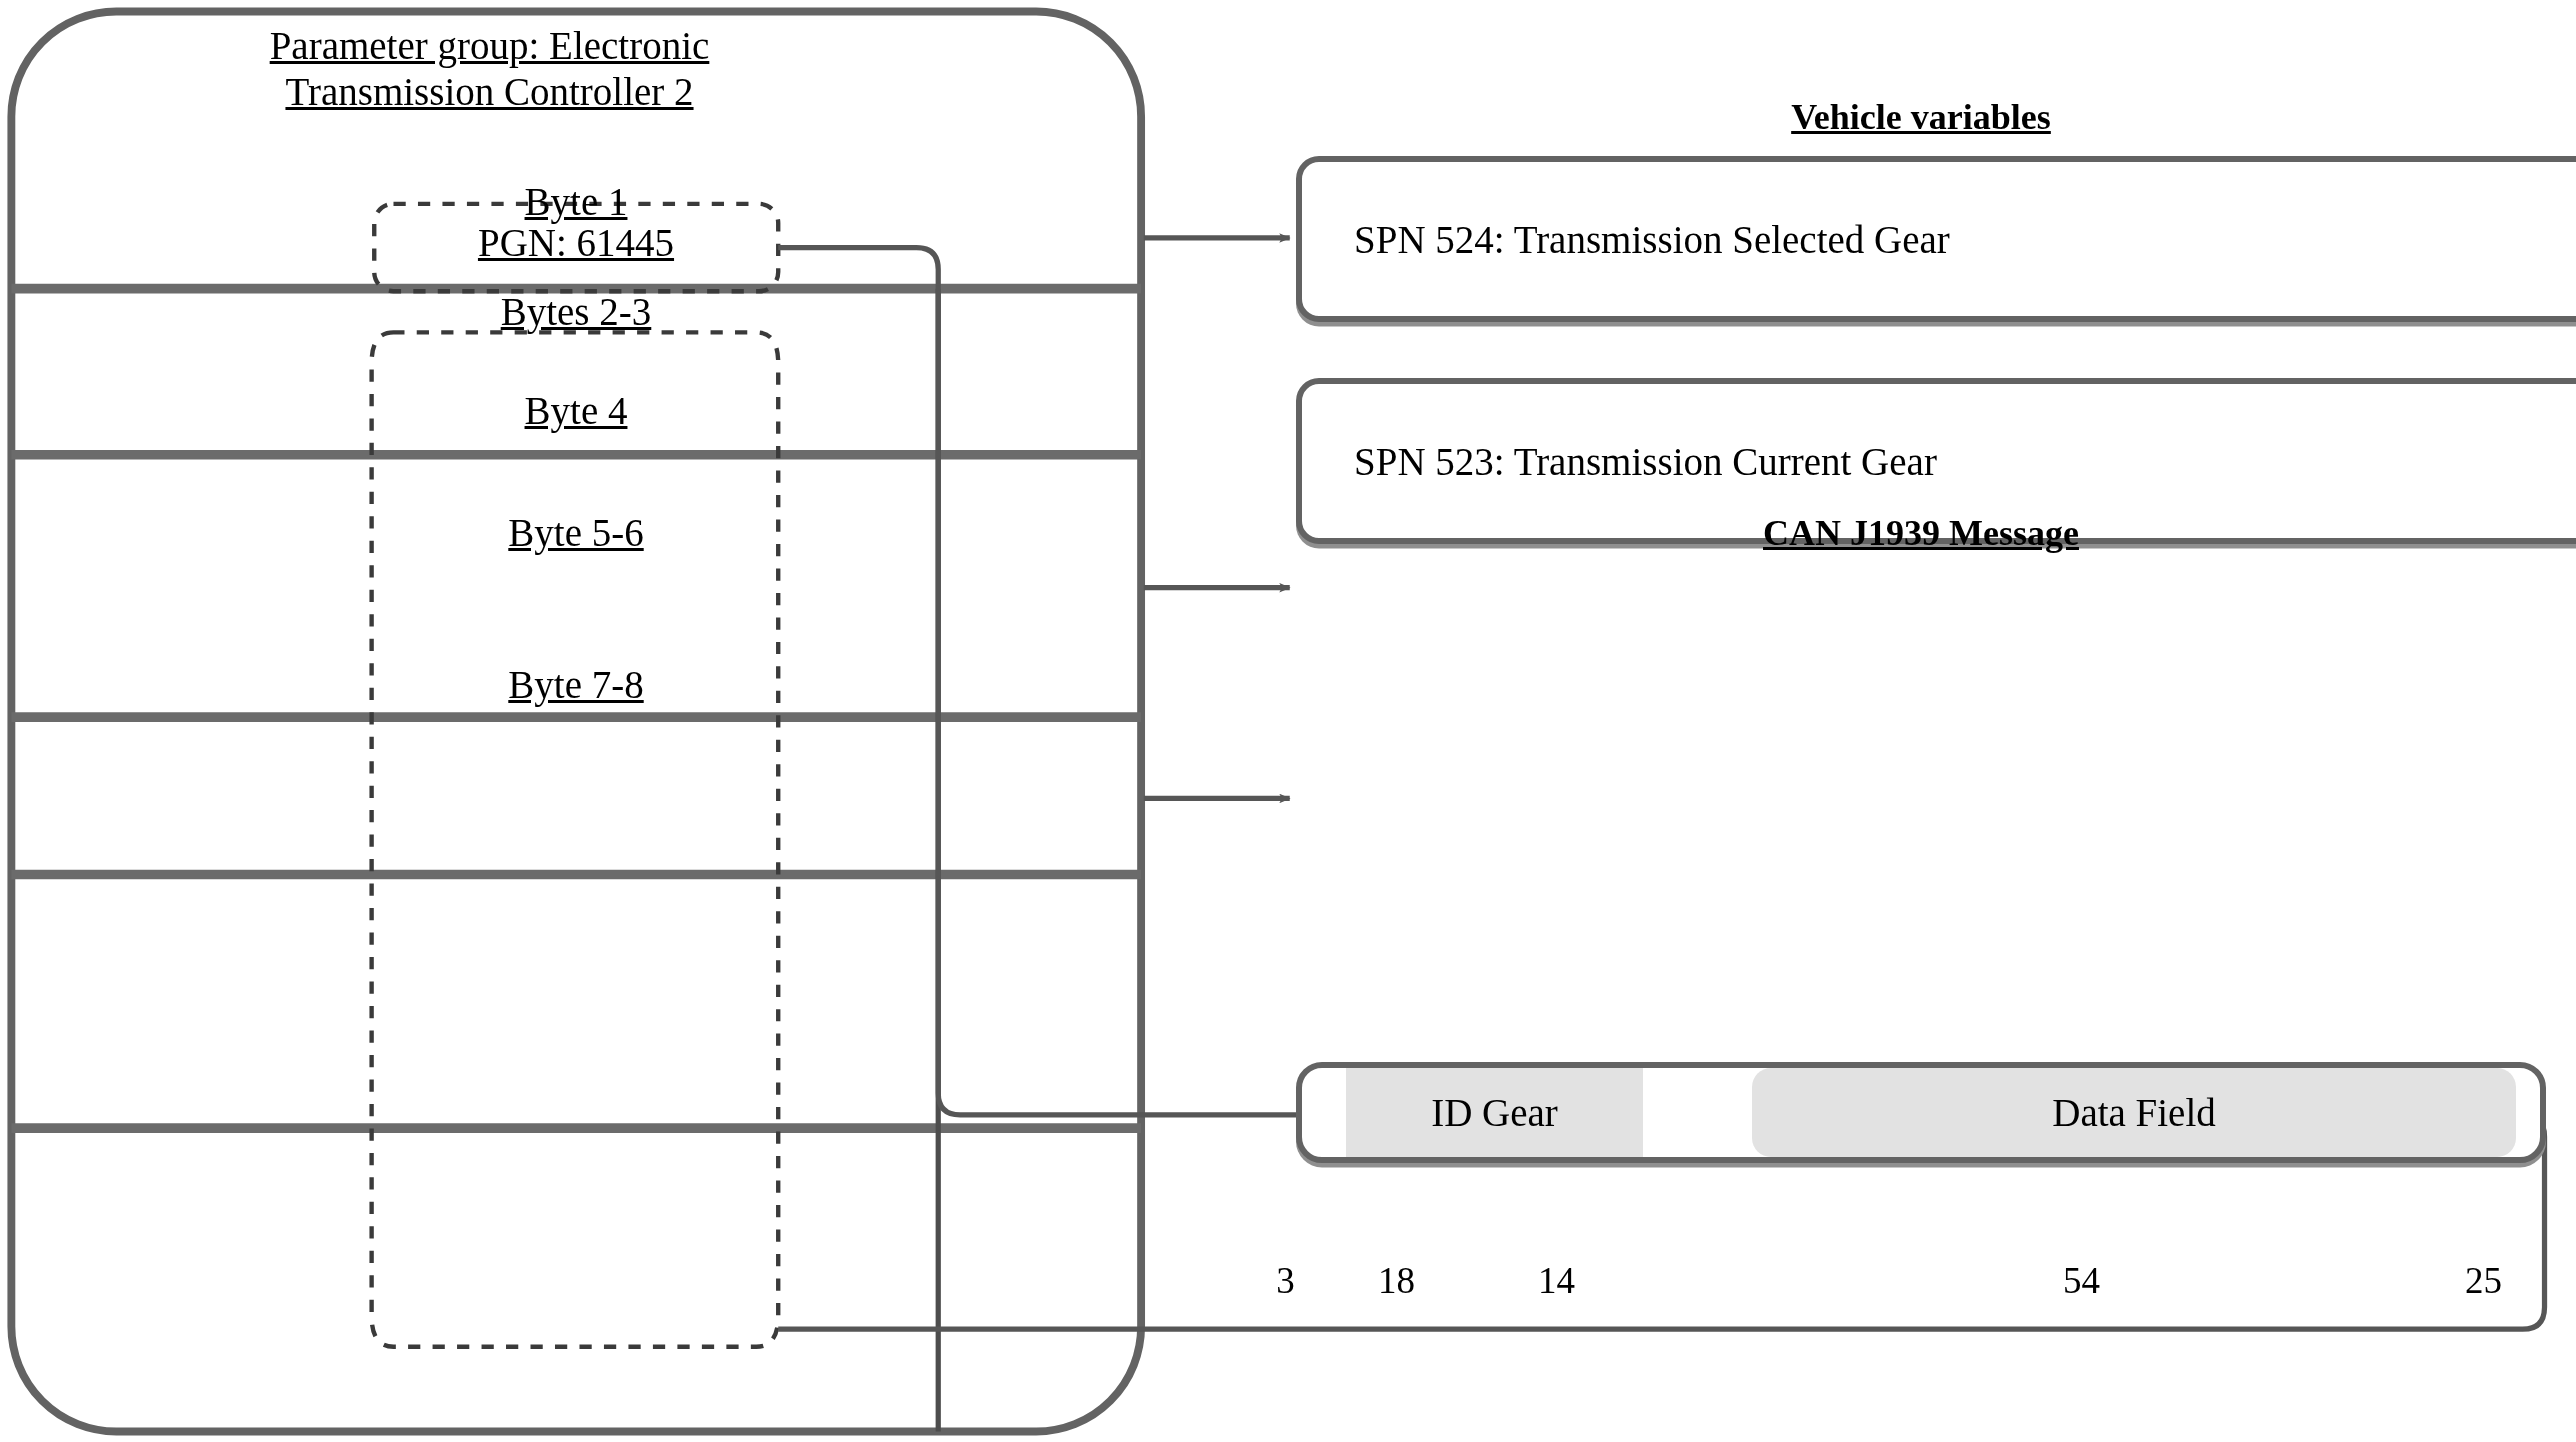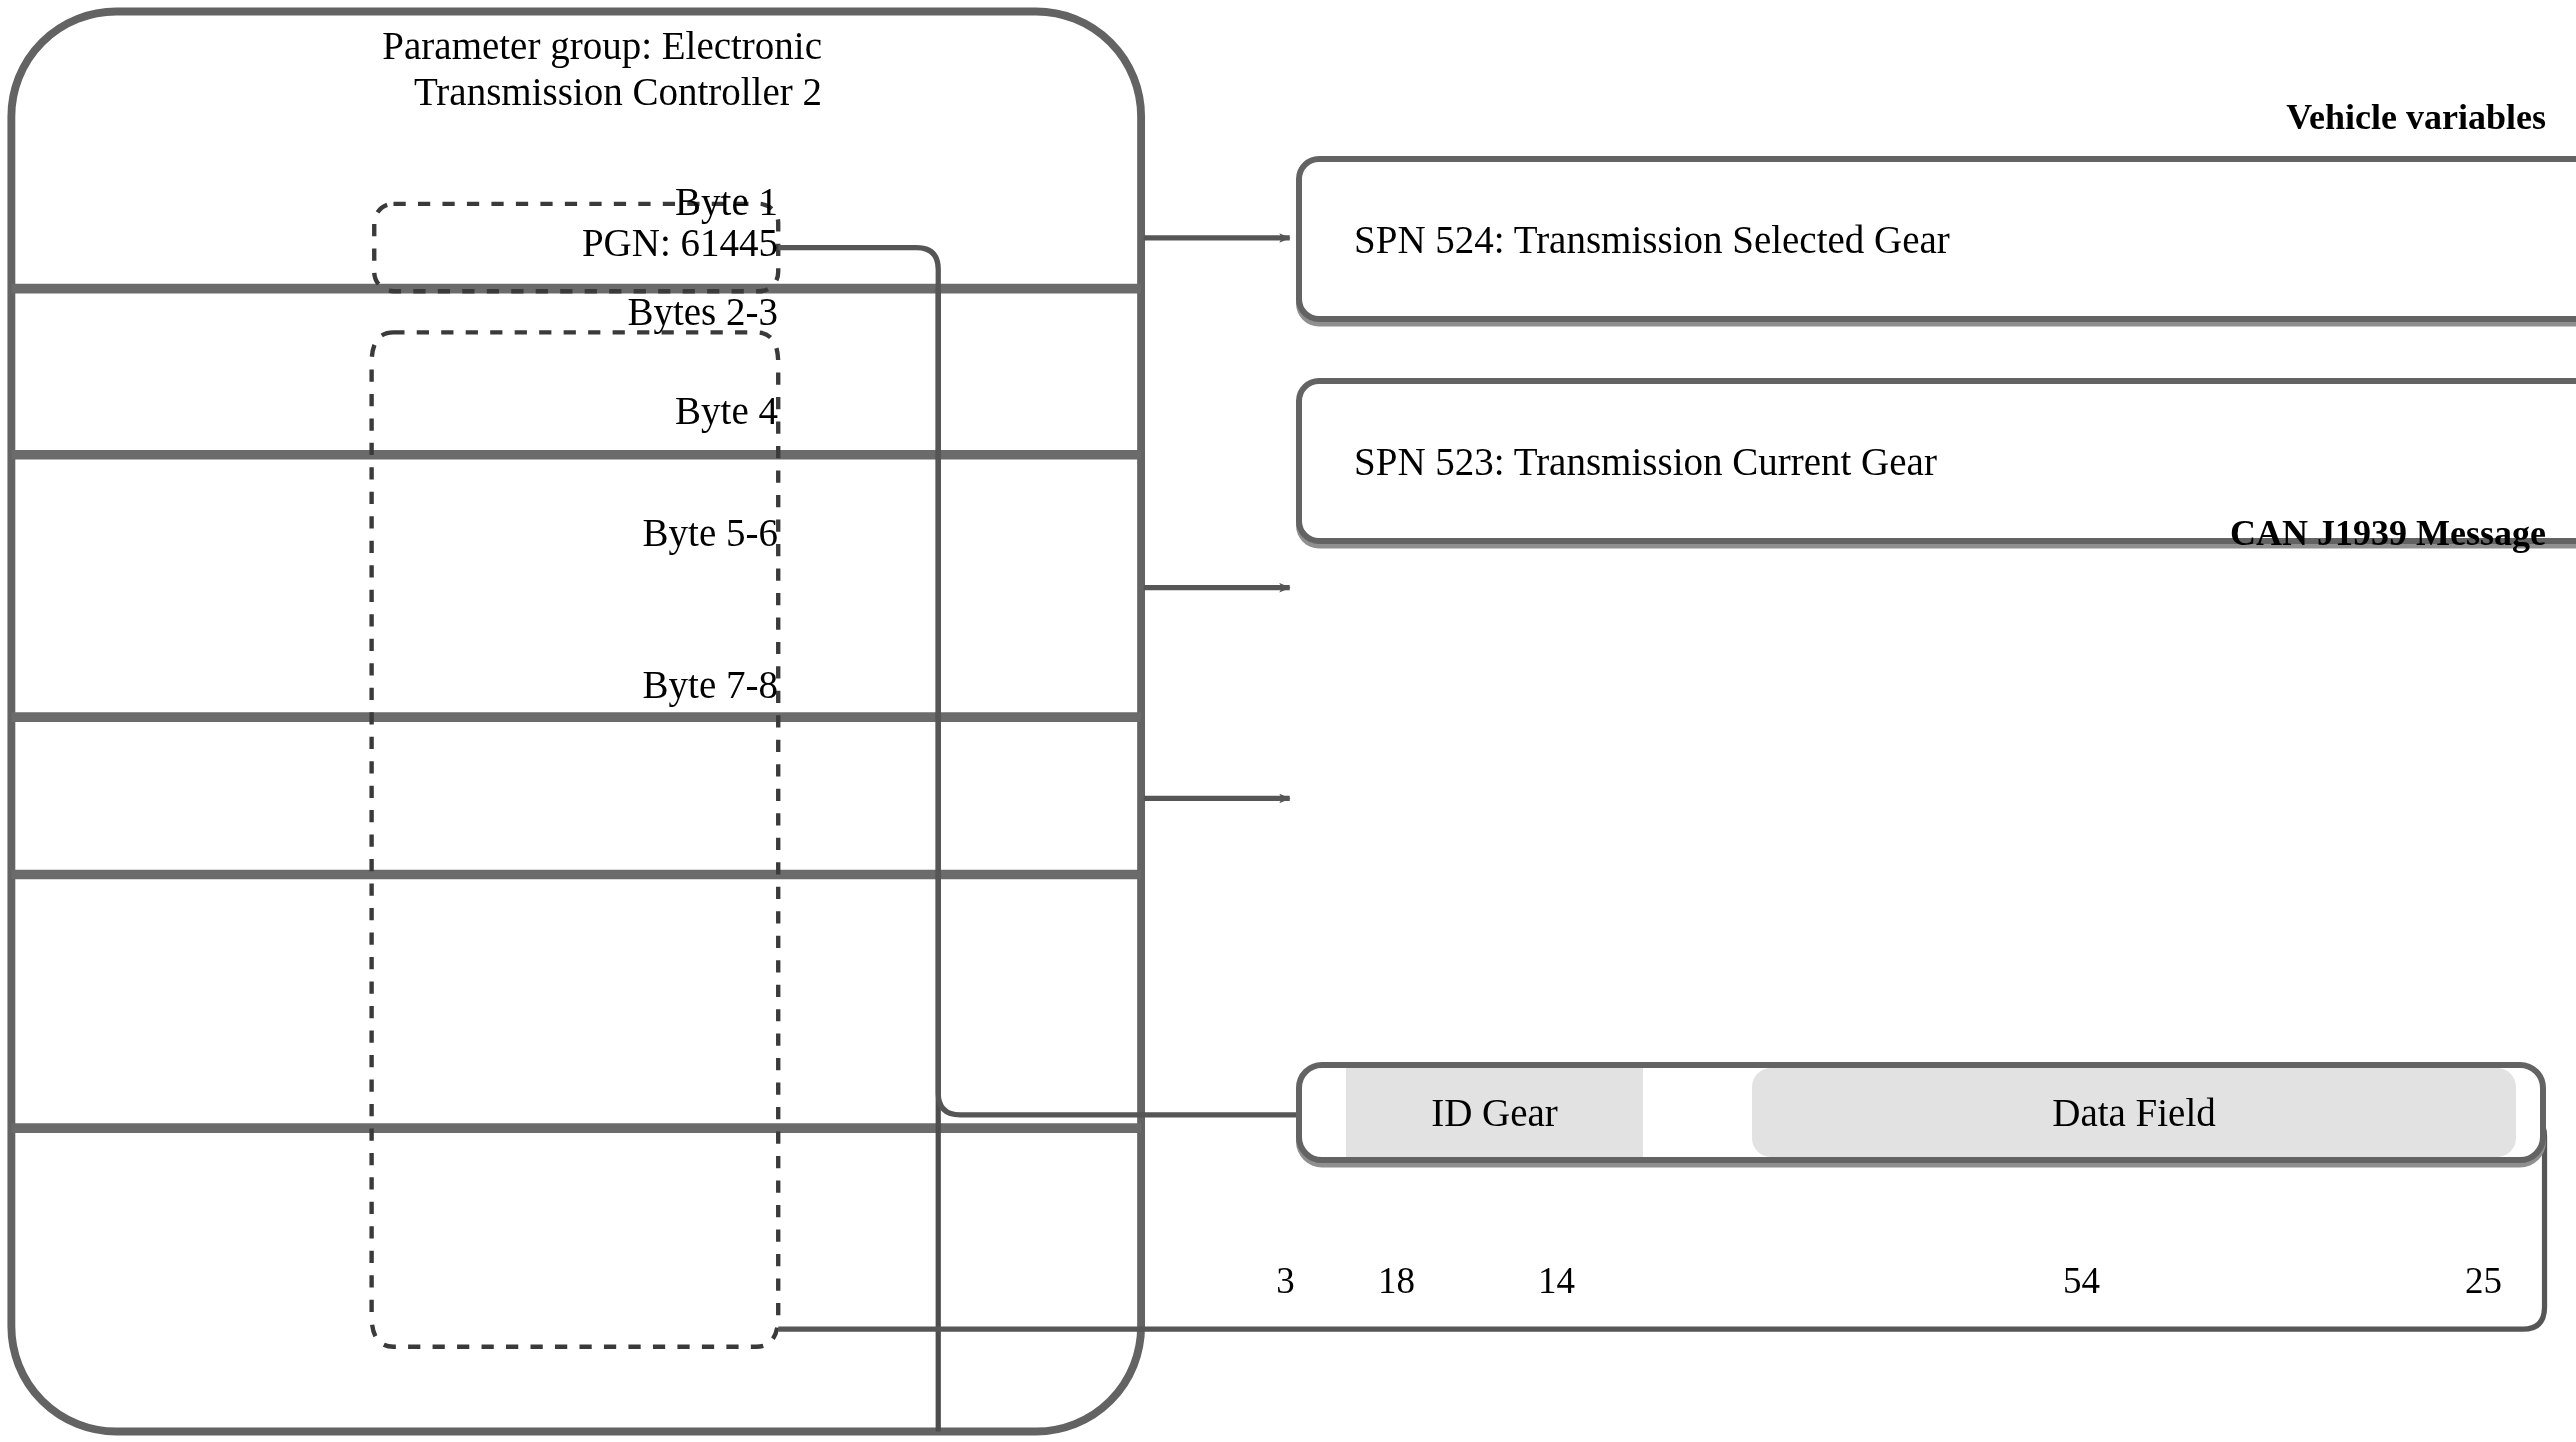--- a/index.html
+++ b/index.html
@@ -3,21 +3,21 @@
 <meta charset="utf-8">
 <style>
   html,body{margin:0;padding:0;background:#ffffff;}
   body{width:2576px;height:1443px;position:relative;overflow:hidden;
        font-family:"Liberation Serif","DejaVu Serif",serif;color:#000;}
 
   #stage{position:absolute;left:0;top:0;width:2576px;height:1443px;}
 
   svg#art{position:absolute;left:0;top:0;width:2576px;height:1443px;pointer-events:none;}
 
-  .lbl{position:absolute;text-align:right;line-height:1.18;white-space:pre;}
+  .lbl{position:absolute;text-align:center;line-height:1.18;white-space:pre;text-decoration:underline;}
 
   
   #pg-title{left:157px;top:23px;width:665px;font-size:39px;}
   #pgn-label{left:374px;top:220px;width:404px;font-size:39px;}
 
   .byte-label{font-size:39px;}
   #byte-1{left:374px;top:179px;width:404px;}
   #byte-23{left:374px;top:289px;width:404px;}
   #byte-4{left:374px;top:388px;width:404px;}
   #byte-56{left:374px;top:510px;width:404px;}

